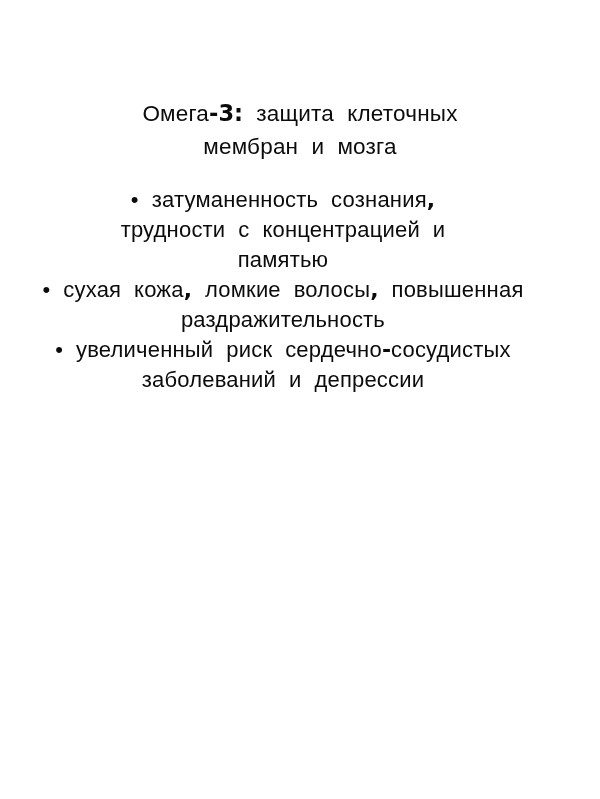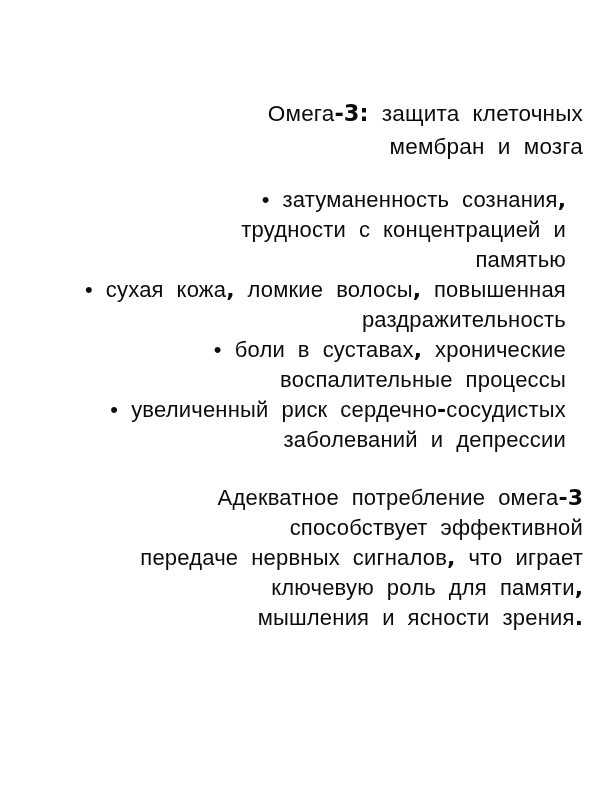--- a/index.html
+++ b/index.html
@@ -21,21 +21,20 @@
   }
   .rich {
     margin: 0 auto;
     width: 566px;
     font-size: 22px;
     line-height: 30px;
     font-weight: 400;
     letter-spacing: 0.2px;
     word-spacing: 0.30em;
     white-space: normal;
-    text-align: right;
   }
   .title {
     line-height: 33px;
     margin-bottom: 22px;
     font-size: 22.5px;
   }
   .body-block p { margin: 0; }
   .outro { margin-top: 28px; }
   
   .rich b {
@@ -49,20 +48,18 @@
 
 <div class="page">
 
   <h1 class="rich title">Омега<b>-</b><b>3</b><b>:</b> защита клеточных<br>мембран и мозга</h1>
 
   <div class="body-block">
 
     <div>
       <p class="rich">• затуманенность сознания<b>,</b><br>трудности с концентрацией и<br>памятью</p>
       <p class="rich">• сухая кожа<b>,</b> ломкие волосы<b>,</b> повышенная<br>раздражительность</p>
-      <p class="rich">• боли в суставах<b>,</b> хронические<br>воспалительные процессы</p>
       <p class="rich">• увеличенный риск сердечно<b>-</b>сосудистых<br>заболеваний и депрессии</p>
     </div>
   </div>
 
-  <p class="rich outro">Адекватное потребление омега<b>-</b><b>3</b><br>способствует эффективной<br>передаче нервных сигналов<b>,</b> что играет<br>ключевую роль для памяти<b>,</b><br>мышления и ясности зрения<b>.</b></p>
 
 </div>
 
 </body></html>

